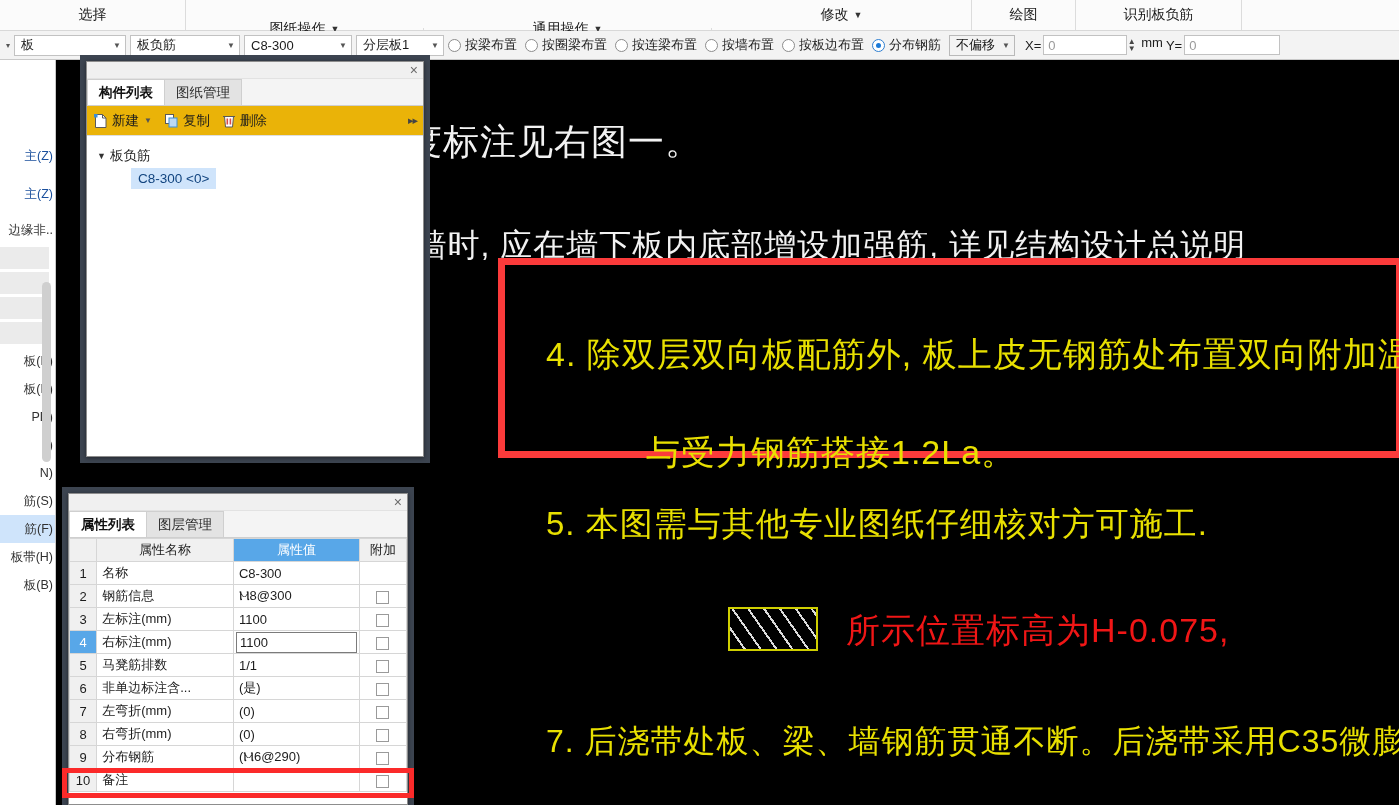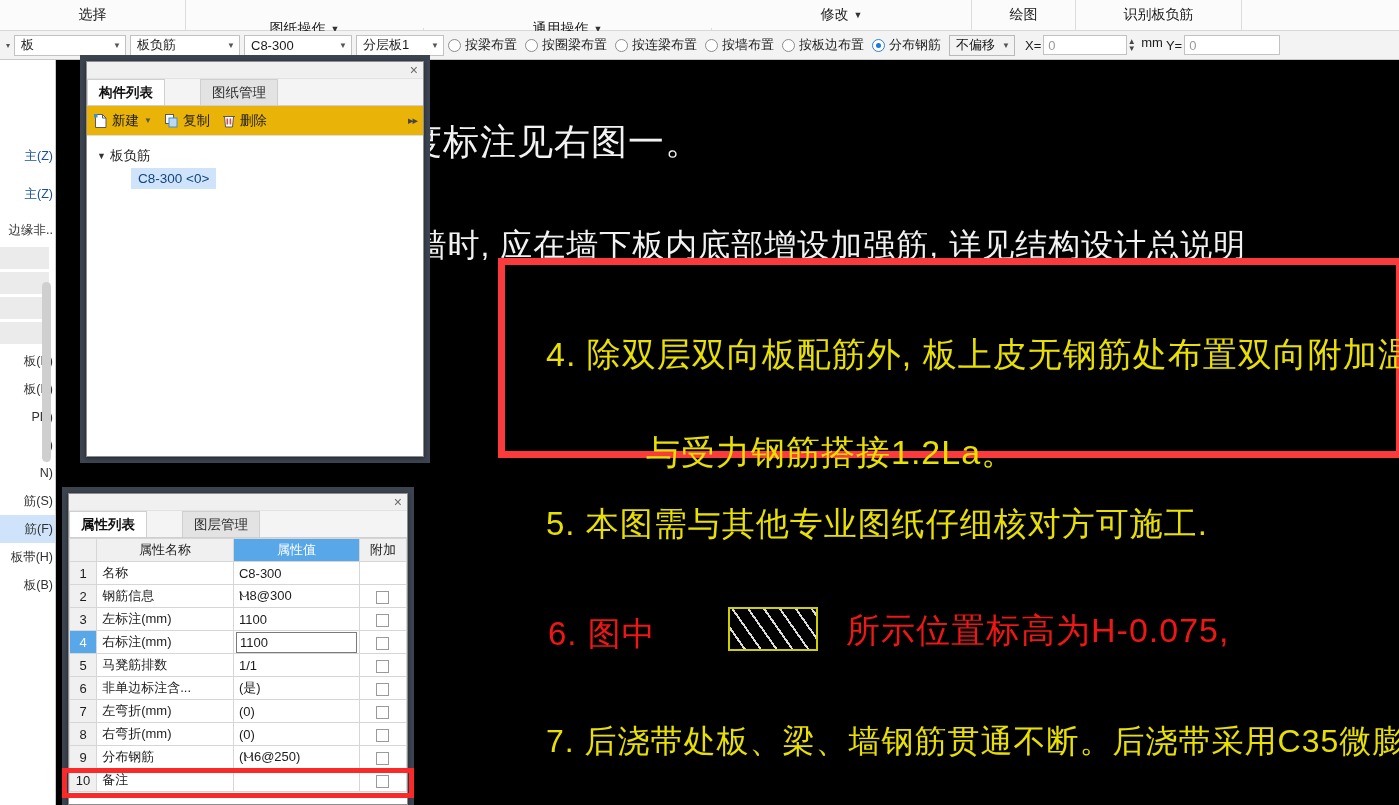--- a/index.html
+++ b/index.html
@@ -167,21 +167,20 @@
     border-bottom:1px solid #e2e2e2;
   }
   .panel-close {
     position:absolute; right:5px; top:0px;
     font-size:14px; color:#6b6b6b; line-height:16px; cursor:default;
     font-family:"Liberation Sans",sans-serif;
   }
   .tabstrip {
     height:27px; background:#f4f4f4; display:flex; align-items:flex-end;
     border-bottom:1px solid #cfcfcf;
-    gap:36px;
   }
   .ptab {
     height:26px; padding:0 11px; display:flex; align-items:center;
     font-size:13.5px; color:#2a2a2a;
     background:#e3e3e3; border:1px solid #cfcfcf; border-bottom:none;
     margin-right:-1px;
   }
   .ptab.active { background:#ffffff; font-weight:bold; color:#111; }
 
   .ptoolbar {
@@ -386,21 +385,20 @@
     <div class="cadline cad-white" style="left:122px; top:164px; font-size:32px;">3. 凡在板上砌隔墙时, 应在墙下板内底部增设加强筋, 详见结构设计总说明</div>
 
     <div class="redbox" style="left:442px; top:198px; width:905px; height:200px;"></div>
 
     <div class="cadline cad-yellow" style="left:490px; top:272px; font-size:34px;">4. 除双层双向板配筋外, 板上皮无钢筋处布置双向附加温度钢筋A6@200,</div>
 
     <div class="cadline cad-yellow" style="left:590px; top:370px; font-size:34px;">与受力钢筋搭接1.2La。</div>
 
     <div class="cadline cad-yellow" style="left:490px; top:442px; font-size:33px;">5. 本图需与其他专业图纸仔细核对方可施工.</div>
 
-    <div class="cadline cad-red" style="left:492px; top:552px; font-size:33px;">6. 图中</div>
     <div class="hatchbox" style="left:672px; top:547px; width:90px; height:44px;"></div>
     <div class="cadline cad-red" style="left:790px; top:548px; font-size:34px;">所示位置标高为H-0.075,</div>
 
     <div class="cadline cad-yellow" style="left:490px; top:660px; font-size:32px;">7. 后浇带处板、梁、墙钢筋贯通不断。后浇带采用C35微膨胀砼。后浇带应待其</div>
   </div>
 
   <div class="panel-shell" style="left:80px; top:55px; width:350px; height:408px;">
     <div class="panel" style="left:6px; top:6px; width:338px; height:396px;">
       <div class="panel-titlebar">
         <span class="panel-close">×</span>
@@ -532,21 +530,21 @@
           </tr>
           <tr>
             <td class="col-idx">8</td>
             <td class="col-name">右弯折(mm)</td>
             <td class="col-val">(0)</td>
             <td class="col-add"><span class="chk"></span></td>
           </tr>
           <tr>
             <td class="col-idx">9</td>
             <td class="col-name">分布钢筋</td>
-            <td class="col-val">(Ⲙ6@250)</td>
+            <td class="col-val">(Ⲙ6@290)</td>
             <td class="col-add"><span class="chk"></span></td>
           </tr>
           <tr>
             <td class="col-idx">10</td>
             <td class="col-name">备注</td>
             <td class="col-val"></td>
             <td class="col-add"><span class="chk"></span></td>
           </tr>
         </tbody>
       </table>

